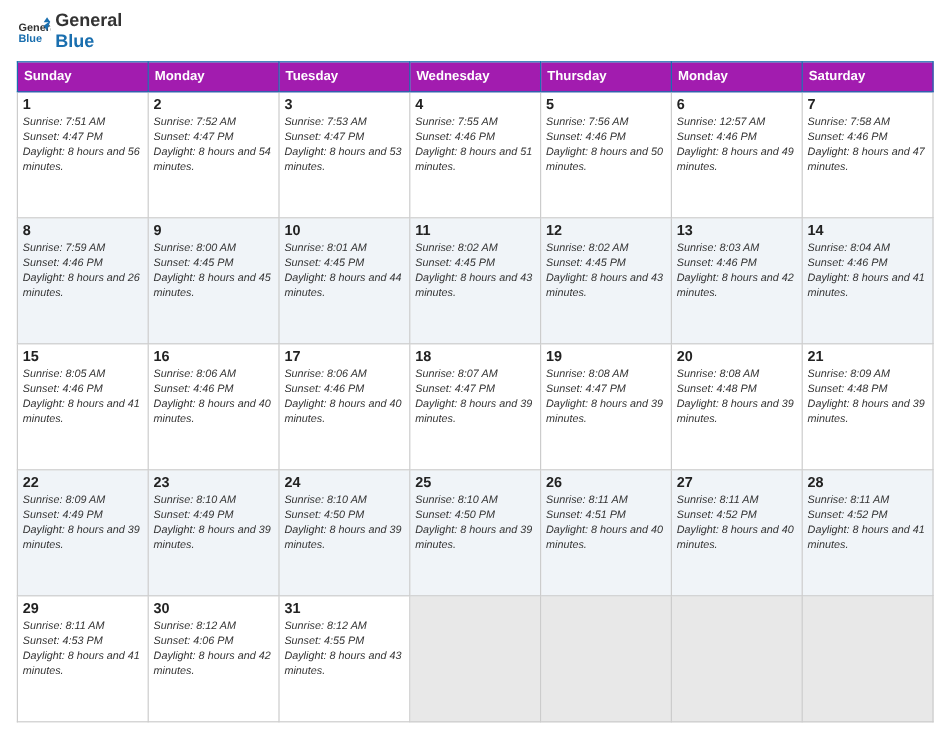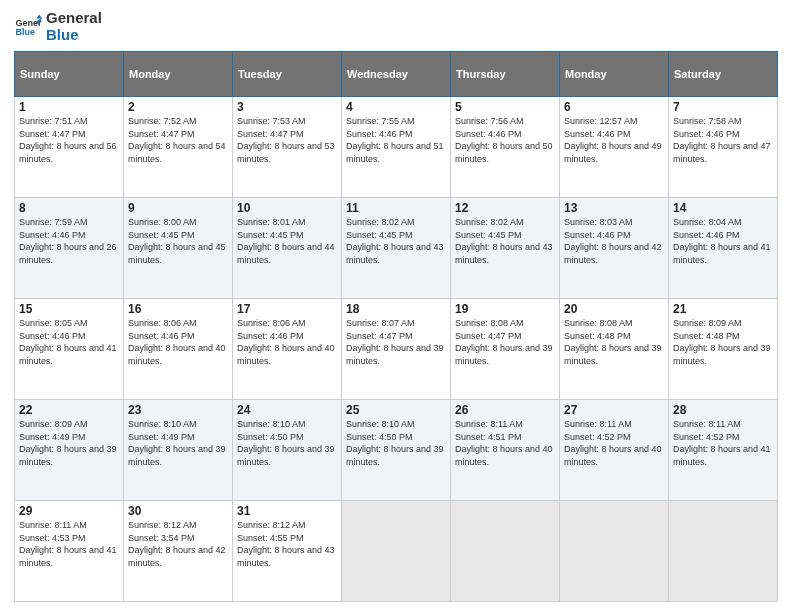--- a/index.html
+++ b/index.html
@@ -44,24 +44,24 @@
       font-size: 14px;
       color: #555;
     }
     .calendar {
       flex: 1;
       border-collapse: collapse;
       width: 100%;
       font-size: 9.5px;
     }
     .calendar th {
-      background: #737373;
+      background: #a21caf;
       color: #fff;
       text-align: left;
-      padding: 16px 5px;
+      padding: 6px 5px;
       font-size: 11px;
       border: 1px solid #1a6faf;
     }
     .calendar td {
       border: 1px solid #ccc;
       vertical-align: top;
       padding: 3px 4px;
       width: 14.28%;
       background: #fff;
     }
@@ -72,20 +72,21 @@
       font-size: 12px;
       font-weight: bold;
       color: #222;
       display: block;
       margin-bottom: 1px;
     }
     .day-info {
       color: #333;
       line-height: 1.4;
       font-size: 9px;
+      font-style: italic;
     }
     .calendar td.empty {
       background: #e8e8e8;
     }
     .calendar tr:last-child td.empty {
       background: #e8e8e8;
     }
   </style>
 </head>
 <body>
@@ -361,21 +362,21 @@
         <div class="day-info">
           <span>Sunrise: 8:11 AM</span><br>
           <span>Sunset: 4:53 PM</span><br>
           <span>Daylight: 8 hours and 41 minutes.</span>
         </div>
       </td>
           <td>
         <span class="day-num">30</span>
         <div class="day-info">
           <span>Sunrise: 8:12 AM</span><br>
-          <span>Sunset: 3:54 PM</span><br>
+          <span>Sunset: 4:06 PM</span><br>
           <span>Daylight: 8 hours and 42 minutes.</span>
         </div>
       </td>
           <td>
         <span class="day-num">31</span>
         <div class="day-info">
           <span>Sunrise: 8:12 AM</span><br>
           <span>Sunset: 4:55 PM</span><br>
           <span>Daylight: 8 hours and 43 minutes.</span>
         </div>

